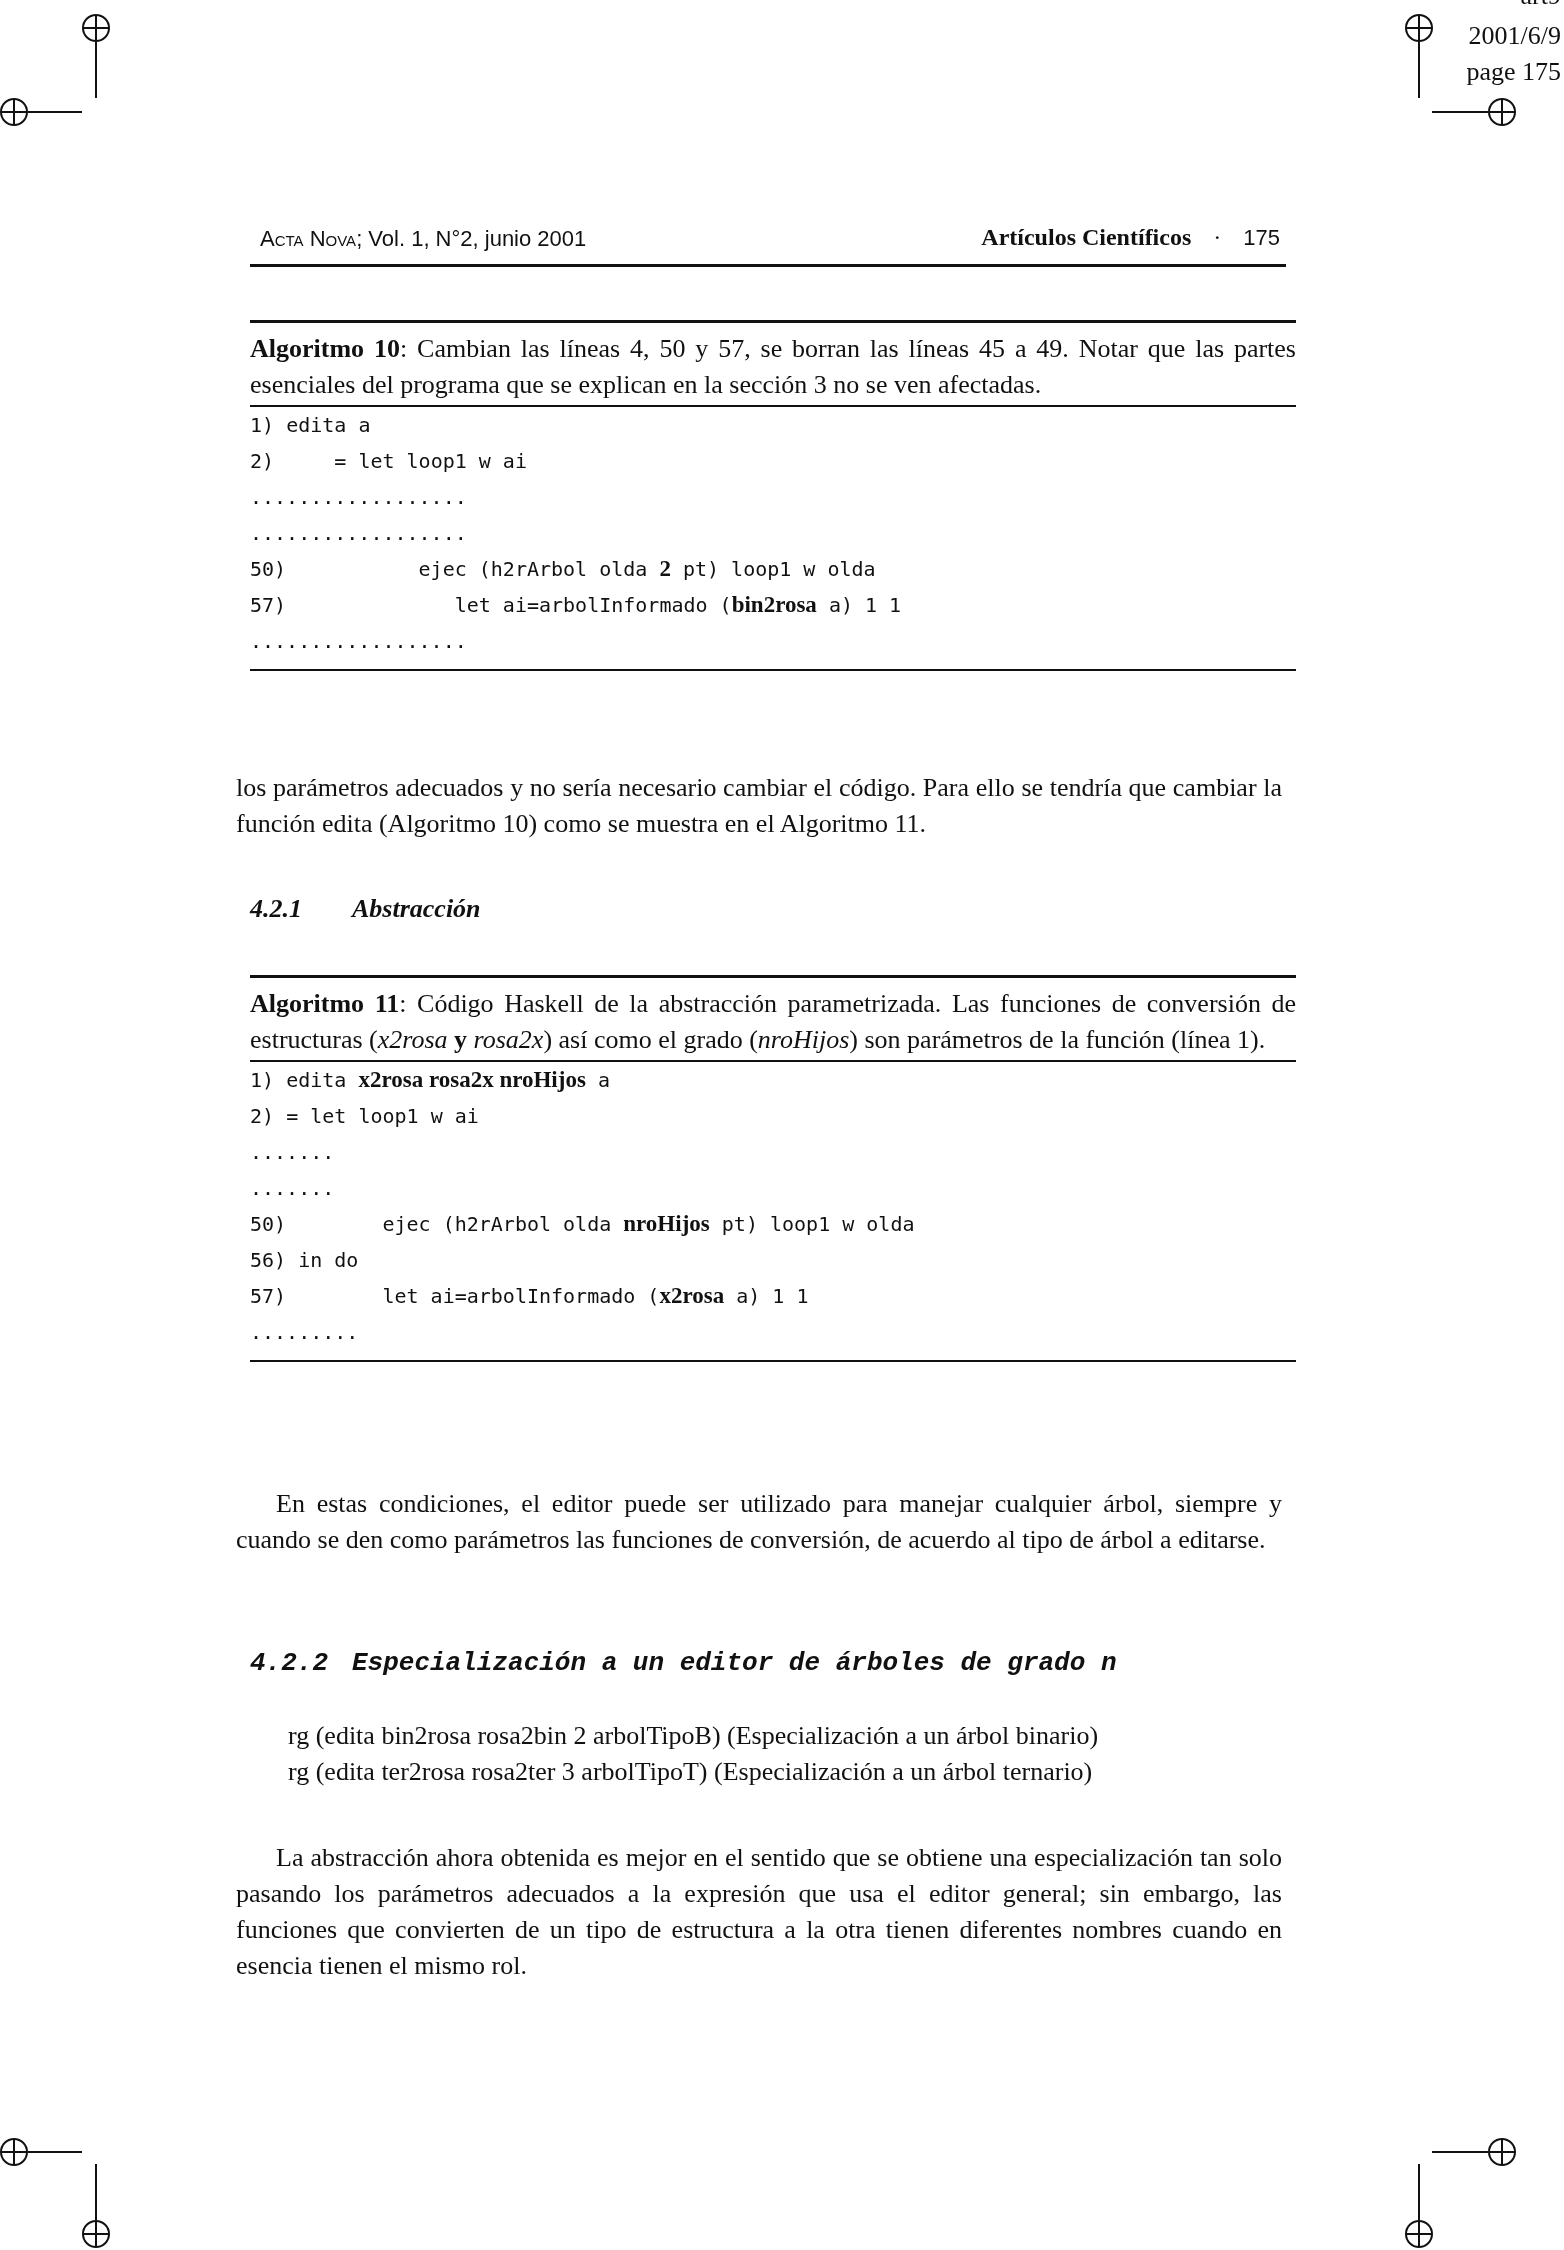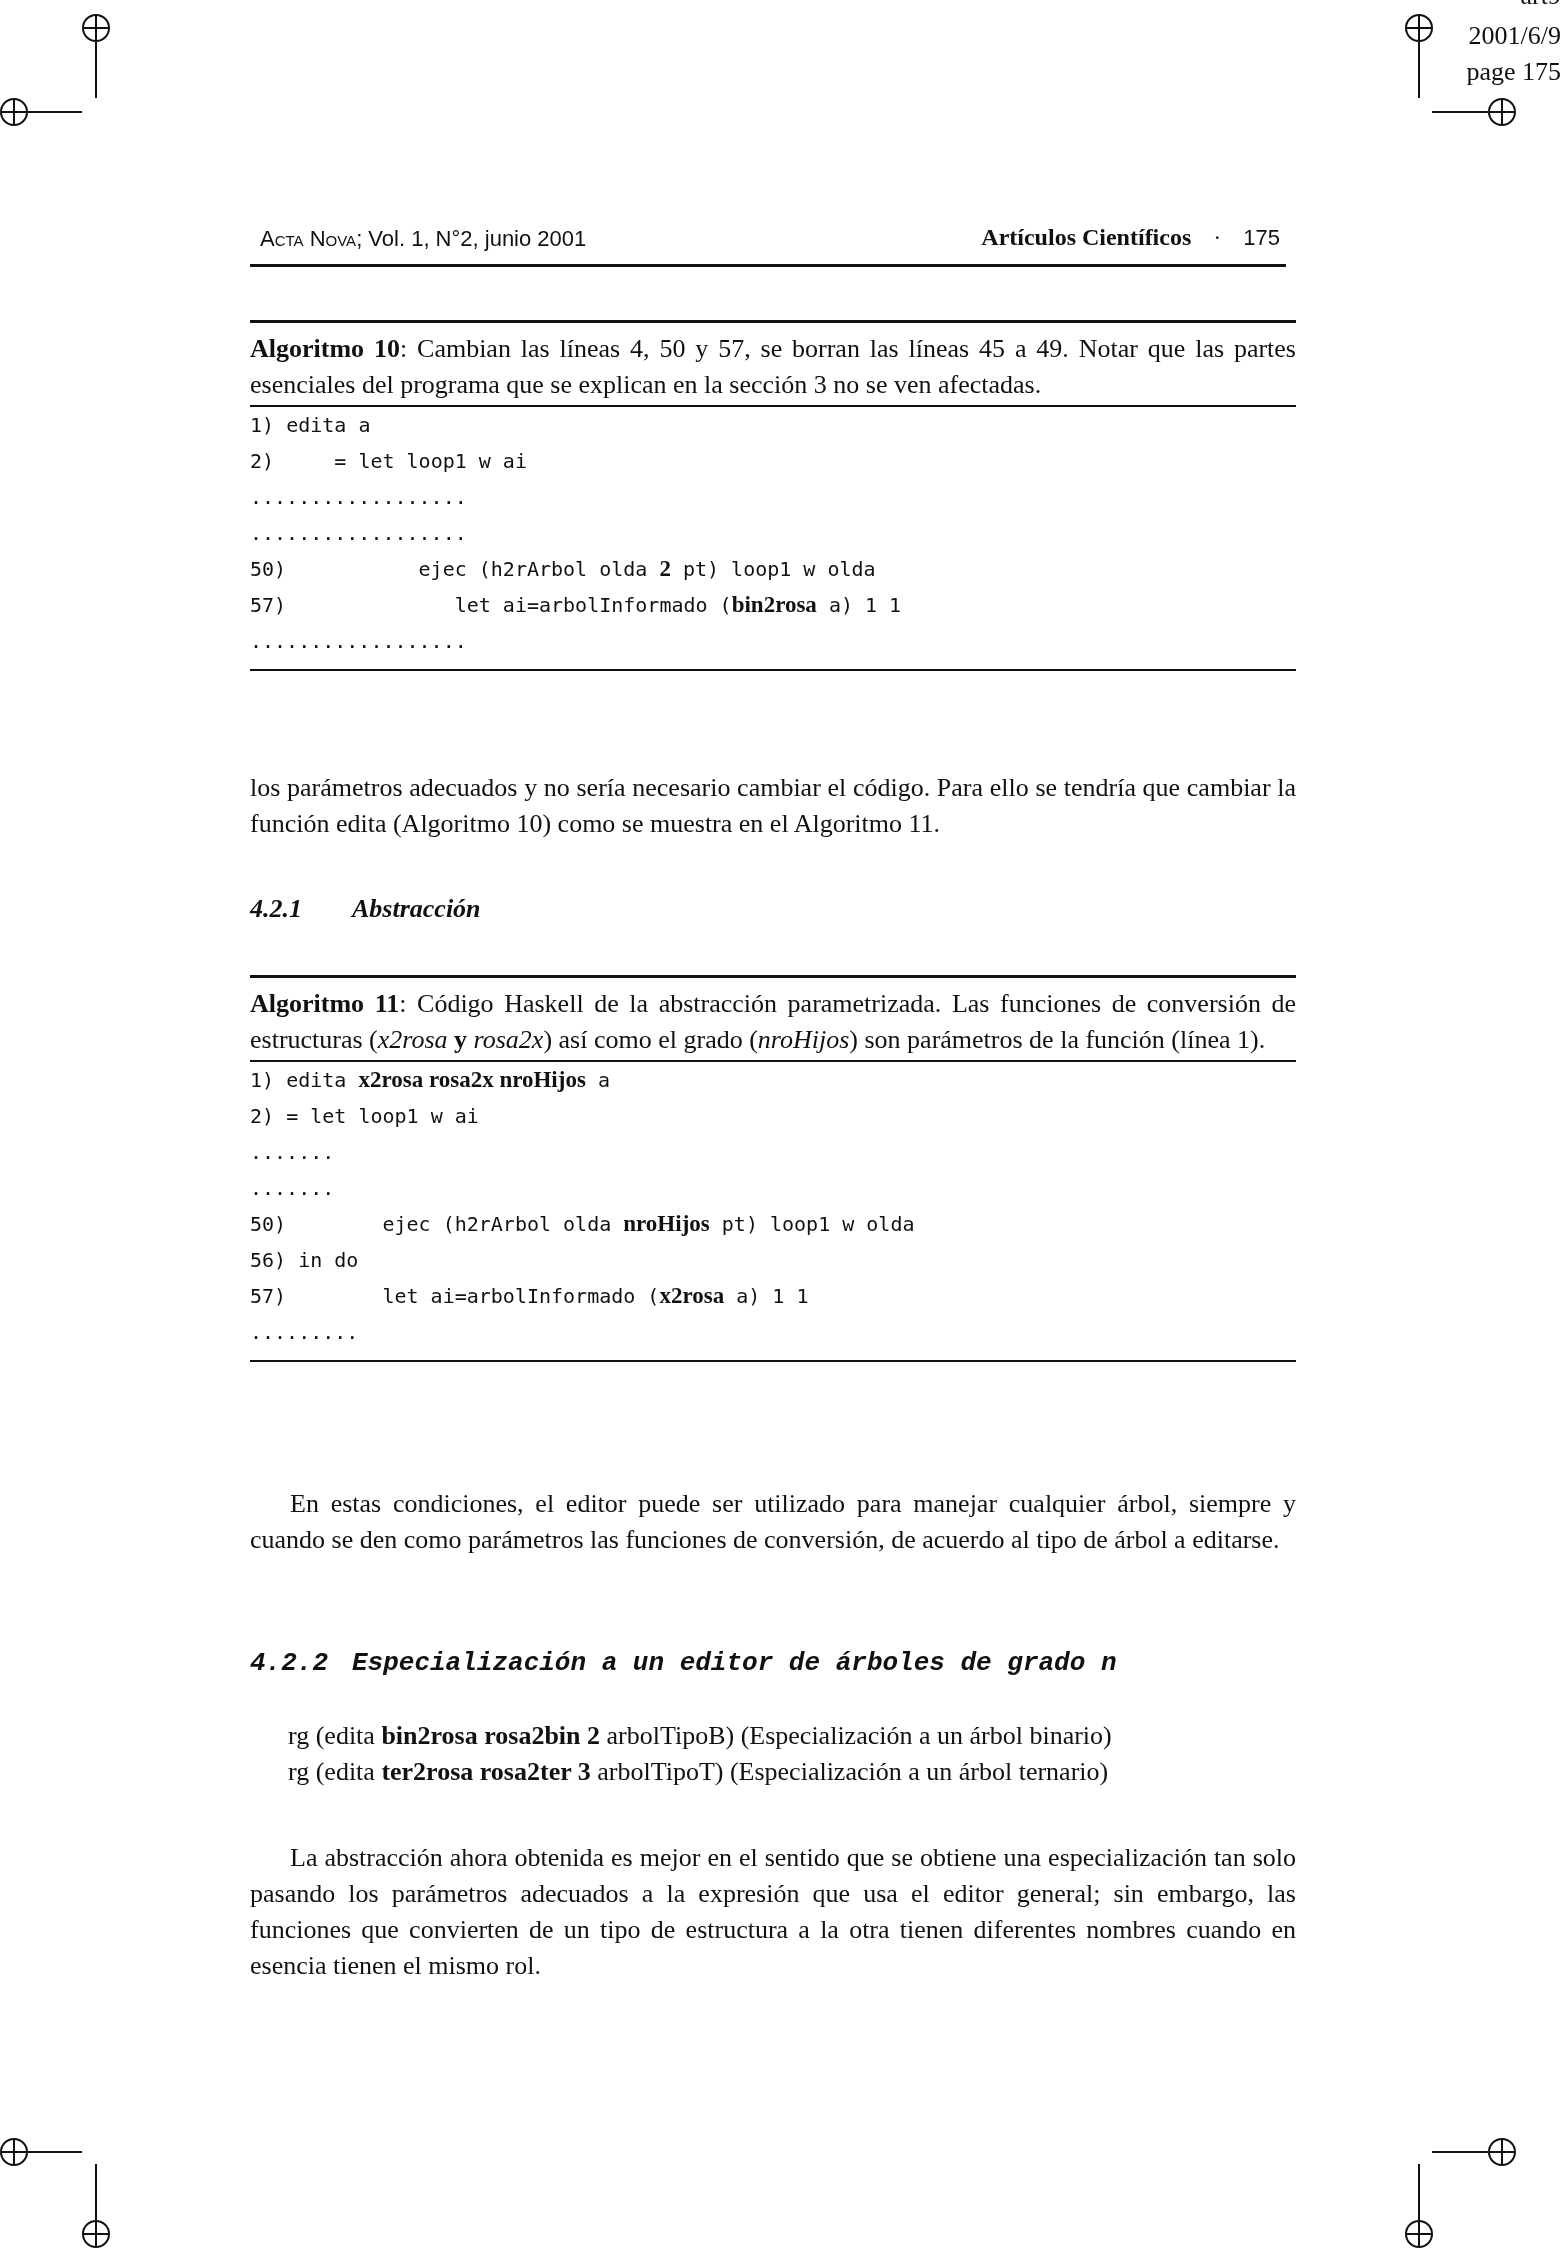--- a/index.html
+++ b/index.html
@@ -25,26 +25,26 @@
   .algo { position: absolute; left: 250px; width: 1046px; }
   .algo .top-rule { height: 3px; background: #111; }
   .algo .caption { font-size: 26px; line-height: 36px; padding: 8px 0 2px 0; text-align: justify; }
   .algo .caption b { font-weight: bold; }
   .algo .mid-rule { height: 2px; background: #111; }
   .algo .bottom-rule { height: 2px; background: #111; }
   .code { font-family: "DejaVu Sans Mono", "Liberation Mono", monospace; font-size: 20px; }
   .code-line { position: relative; height: 36px; line-height: 36px; white-space: pre; }
   .code-line b { font-family: "Liberation Serif", serif; font-weight: bold; font-size: 23px; }
 
-  .para { position: absolute; left: 250px; width: 1046px; font-size: 26px; line-height: 36px; text-align: justify; }
+  .para { position: absolute; left: 236px; width: 1046px; font-size: 26px; line-height: 36px; text-align: justify; }
   .indent { text-indent: 40px; }
   .subsec { position: absolute; left: 250px; font-size: 26px; font-style: italic; font-weight: bold; }
   .subsec .num { display: inline-block; width: 102px; }
   .rg-line { position: absolute; left: 288px; font-size: 26px; line-height: 36px; white-space: nowrap; }
-  .rg-line b { font-weight: bold; }
+  .rg-line b { font-weight: normal; }
 </style>
 </head>
 <body>
 
 <div class="crop-circle" style="left:82px;top:14px;"></div>
 <div class="vline" style="left:95px;top:42px;height:56px;"></div>
 <div class="crop-circle" style="left:0px;top:98px;"></div>
 <div class="hline" style="left:28px;top:111px;width:54px;"></div>
 
 <div class="crop-circle" style="left:1405px;top:14px;"></div>

